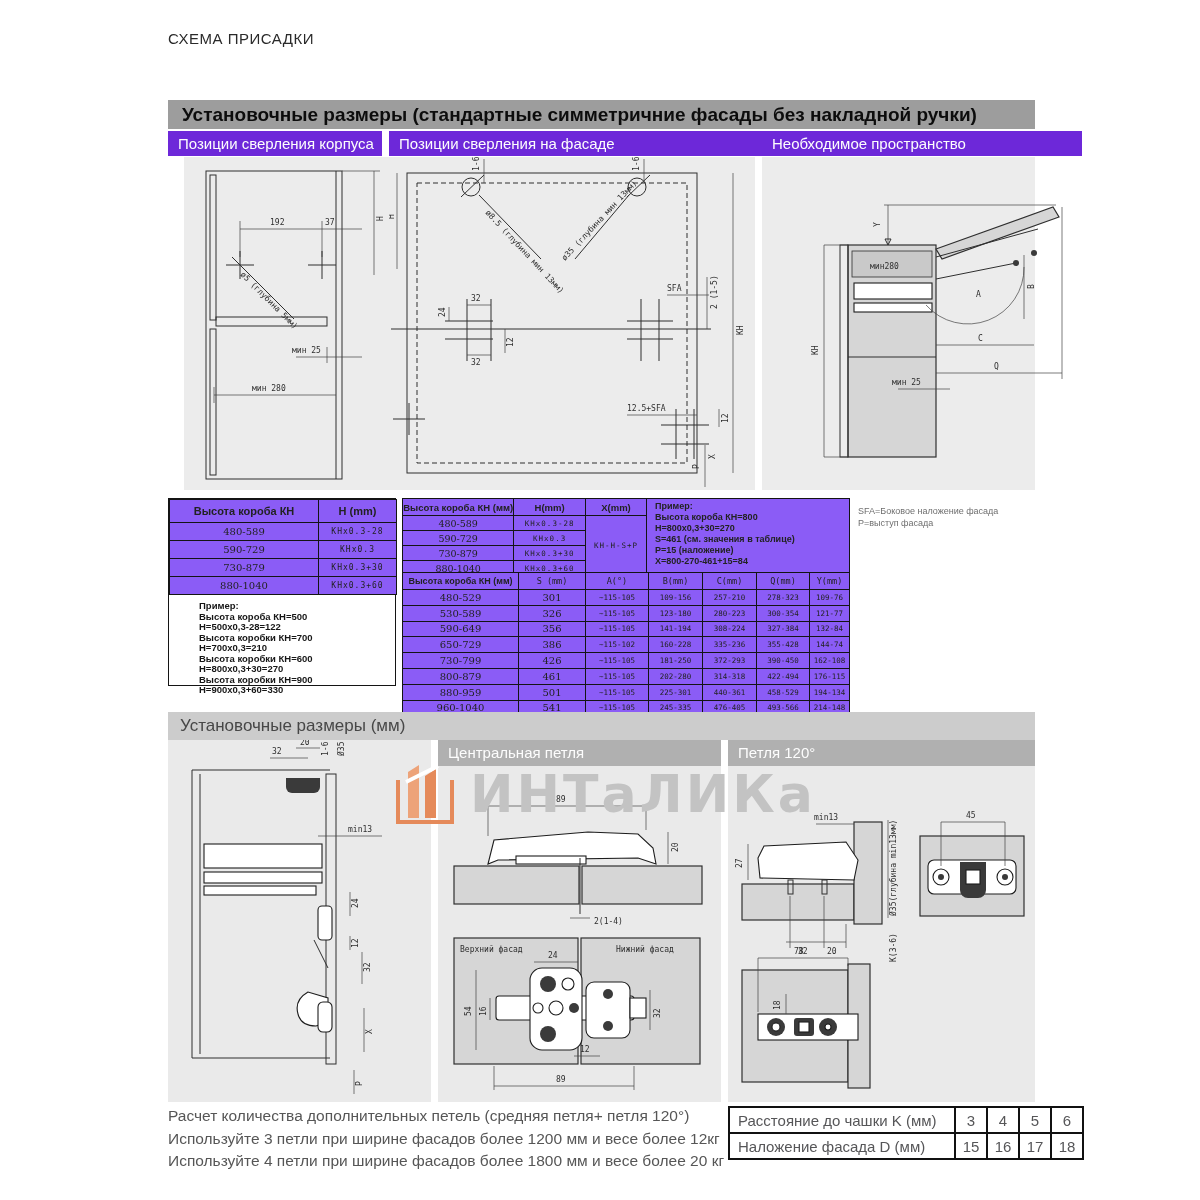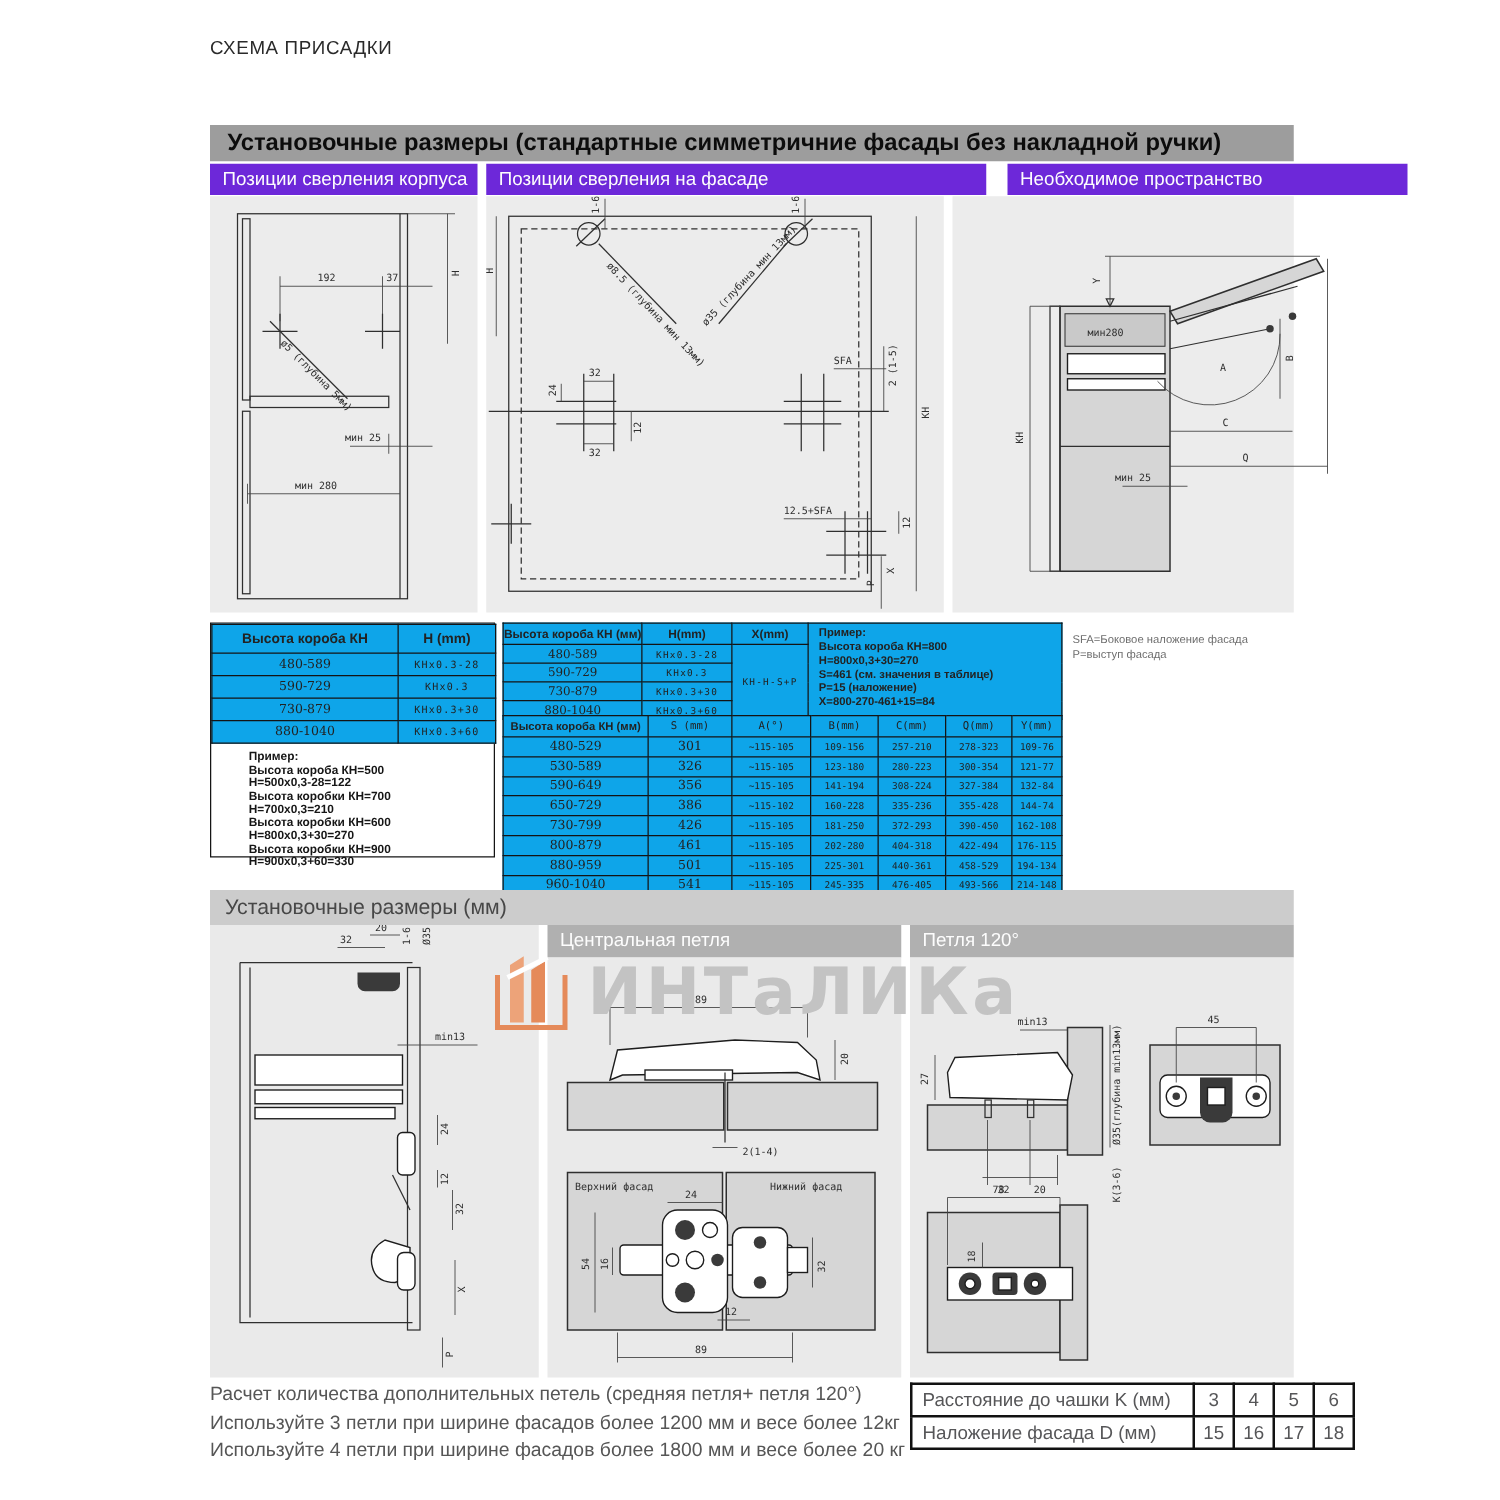--- a/index.html
+++ b/index.html
@@ -13,21 +13,21 @@
   .p-head{top:131px;height:25px;background:#6d28d9;color:#fdfdfd;font-size:15px;
       line-height:25px;padding-left:10px;}
   .p-body{top:157px;height:333px;background:#ececec;}
   .s2-banner{left:168px;top:712px;width:867px;height:28px;background:#cccccc;
       color:#474747;font-size:17px;line-height:28px;padding-left:12px;}
   .s2-head{top:740px;height:26px;background:#b0b0b0;color:#fdfdfd;font-size:15px;
       line-height:26px;padding-left:10px;}
   .s2-body{top:766px;height:336px;background:#eaeaea;}
   
   table{border-collapse:collapse;}
-  .t1,.t2,.t3{background:#0ea5e9;}
+  .t1,.t2,.t3{background:#8b5cf6;}
   .t1 th,.t1 td,.t2 th,.t2 td,.t3 th,.t3 td{border:1.5px solid #141414;text-align:center;
       padding:0;vertical-align:middle;}
   .t1{width:228px;}
   .t1 th{height:22px;font-size:11px;font-weight:bold;}
   .t1 td{height:17px;font-size:10px;font-family:"DejaVu Serif",serif;}
   .t1 td.f{font-family:"DejaVu Sans Mono",monospace;font-size:8px;letter-spacing:1px;}
   .box1{left:168px;top:498px;width:228px;height:188px;border:1.5px solid #141414;background:#fff;}
   .ex1{padding:6px 4px 0 30px;font-size:9.5px;line-height:10.5px;font-weight:700;color:#161616;}
   .box2{left:402px;top:498px;}
   .t2{width:448px;}
@@ -66,23 +66,23 @@
 </style>
 </head>
 <body>
 
 <div class="abs doc-title">СХЕМА ПРИСАДКИ</div>
 
 <div class="abs main-banner">Установочные размеры (стандартные симметричние фасады без накладной ручки)</div>
 
 <div class="abs p-head" style="left:168px;width:214px;">Позиции сверления корпуса</div>
 <div class="abs p-head" style="left:389px;width:400px;">Позиции сверления на фасаде</div>
-<div class="abs p-head" style="left:806px;width:320px;">Необходимое пространство</div>
-
-<div class="abs p-body" style="left:168px;width:214px;">
+<div class="abs p-head" style="left:762px;width:320px;">Необходимое пространство</div>
+
+<div class="abs p-body" style="left:184px;width:214px;">
   <svg width="214" height="333" viewBox="0 0 214 333">
     <rect class="ln" x="22" y="14" width="136" height="308"></rect>
     <rect class="ln" x="26" y="18" width="6" height="145"></rect>
     <rect class="ln" x="26" y="172" width="6" height="146"></rect>
     <line class="ln" x1="152" y1="14" x2="152" y2="322"></line>
     <rect class="ln" x="32" y="160" width="111" height="9"></rect>
 
     <line class="thin" x1="158" y1="14" x2="196" y2="14"></line>
     <line class="thin" x1="190" y1="14" x2="190" y2="118"></line>
     <text transform="rotate(-90 199 64)" x="199" y="64">H</text>
@@ -344,21 +344,21 @@
           <td class="d">181-250</td>
           <td class="d">372-293</td>
           <td class="d">390-450</td>
           <td class="d">162-108</td>
         </tr>
     <tr>
           <td>800-879</td>
           <td>461</td>
           <td class="d">~115-105</td>
           <td class="d">202-280</td>
-          <td class="d">404-318</td>
+          <td class="d">314-318</td>
           <td class="d">422-494</td>
           <td class="d">176-115</td>
         </tr>
     <tr>
           <td>880-959</td>
           <td>501</td>
           <td class="d">~115-105</td>
           <td class="d">225-301</td>
           <td class="d">440-361</td>
           <td class="d">458-529</td>

